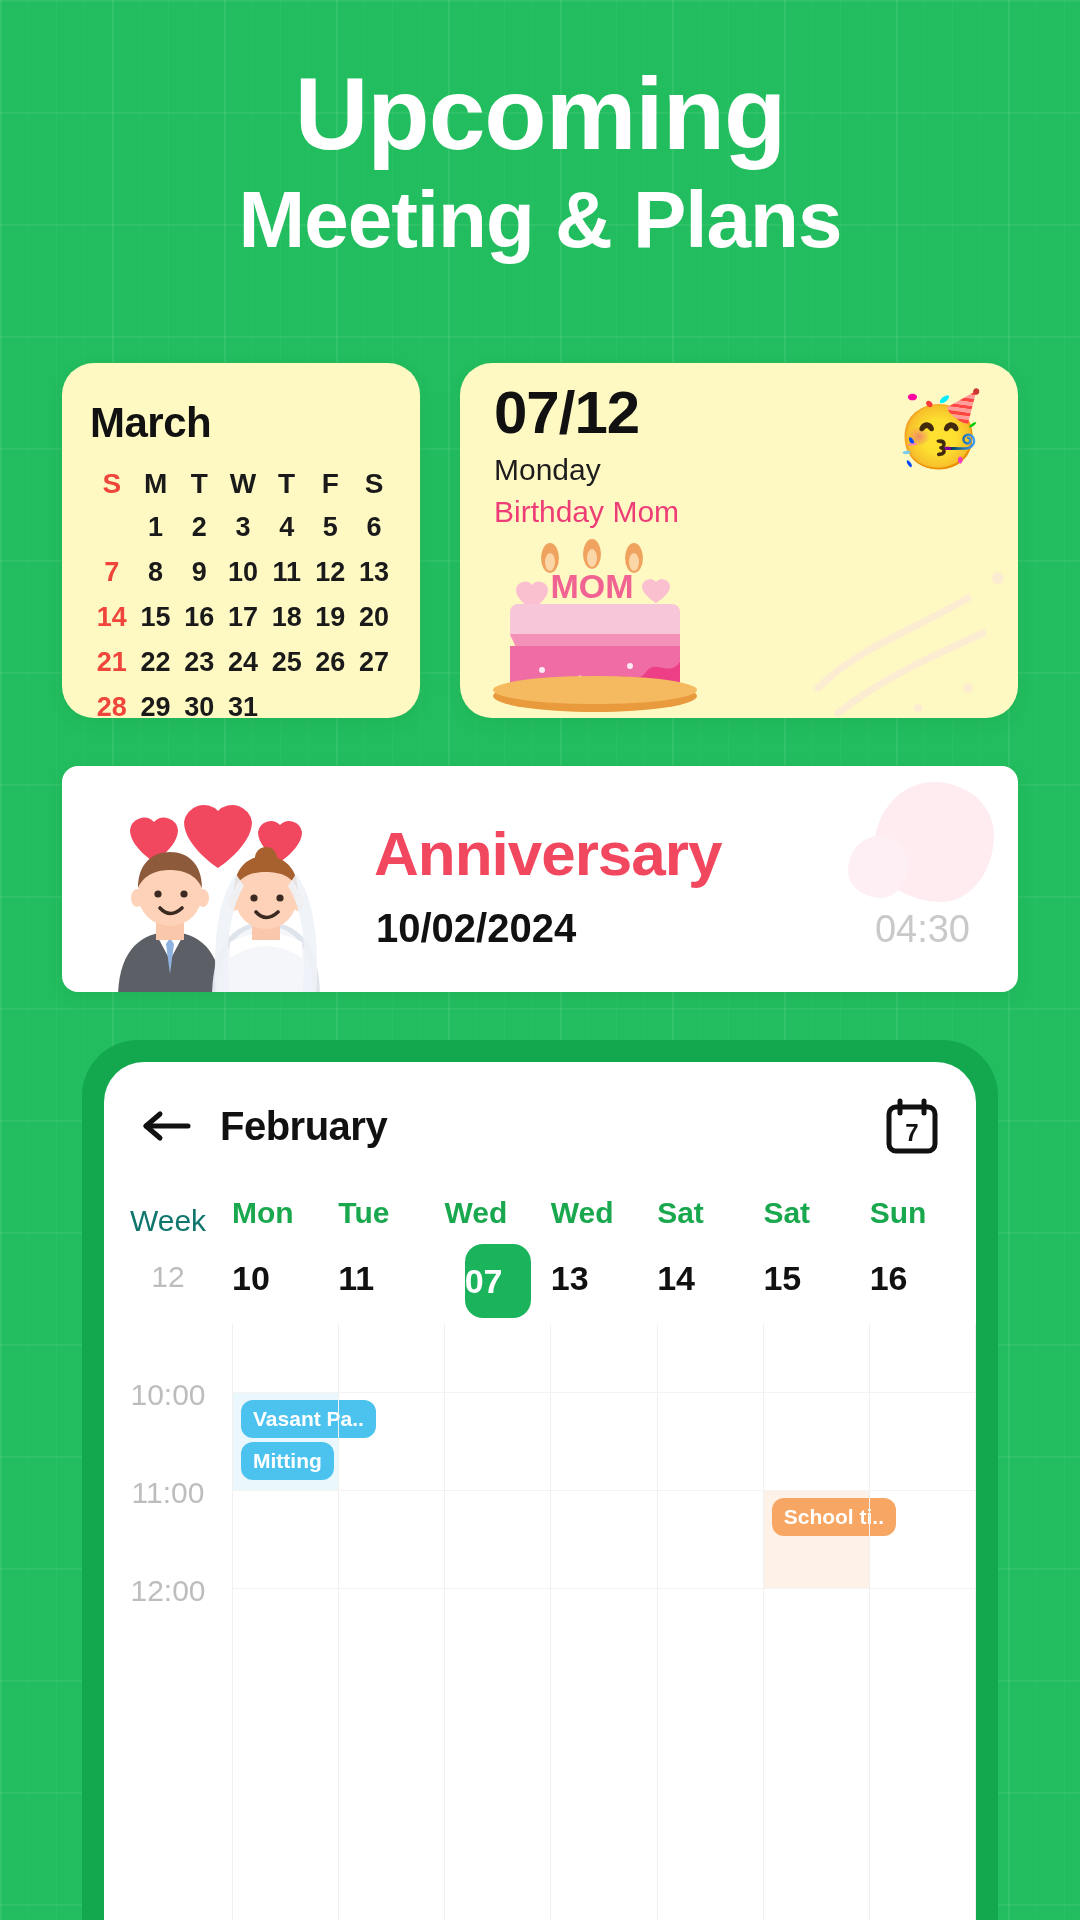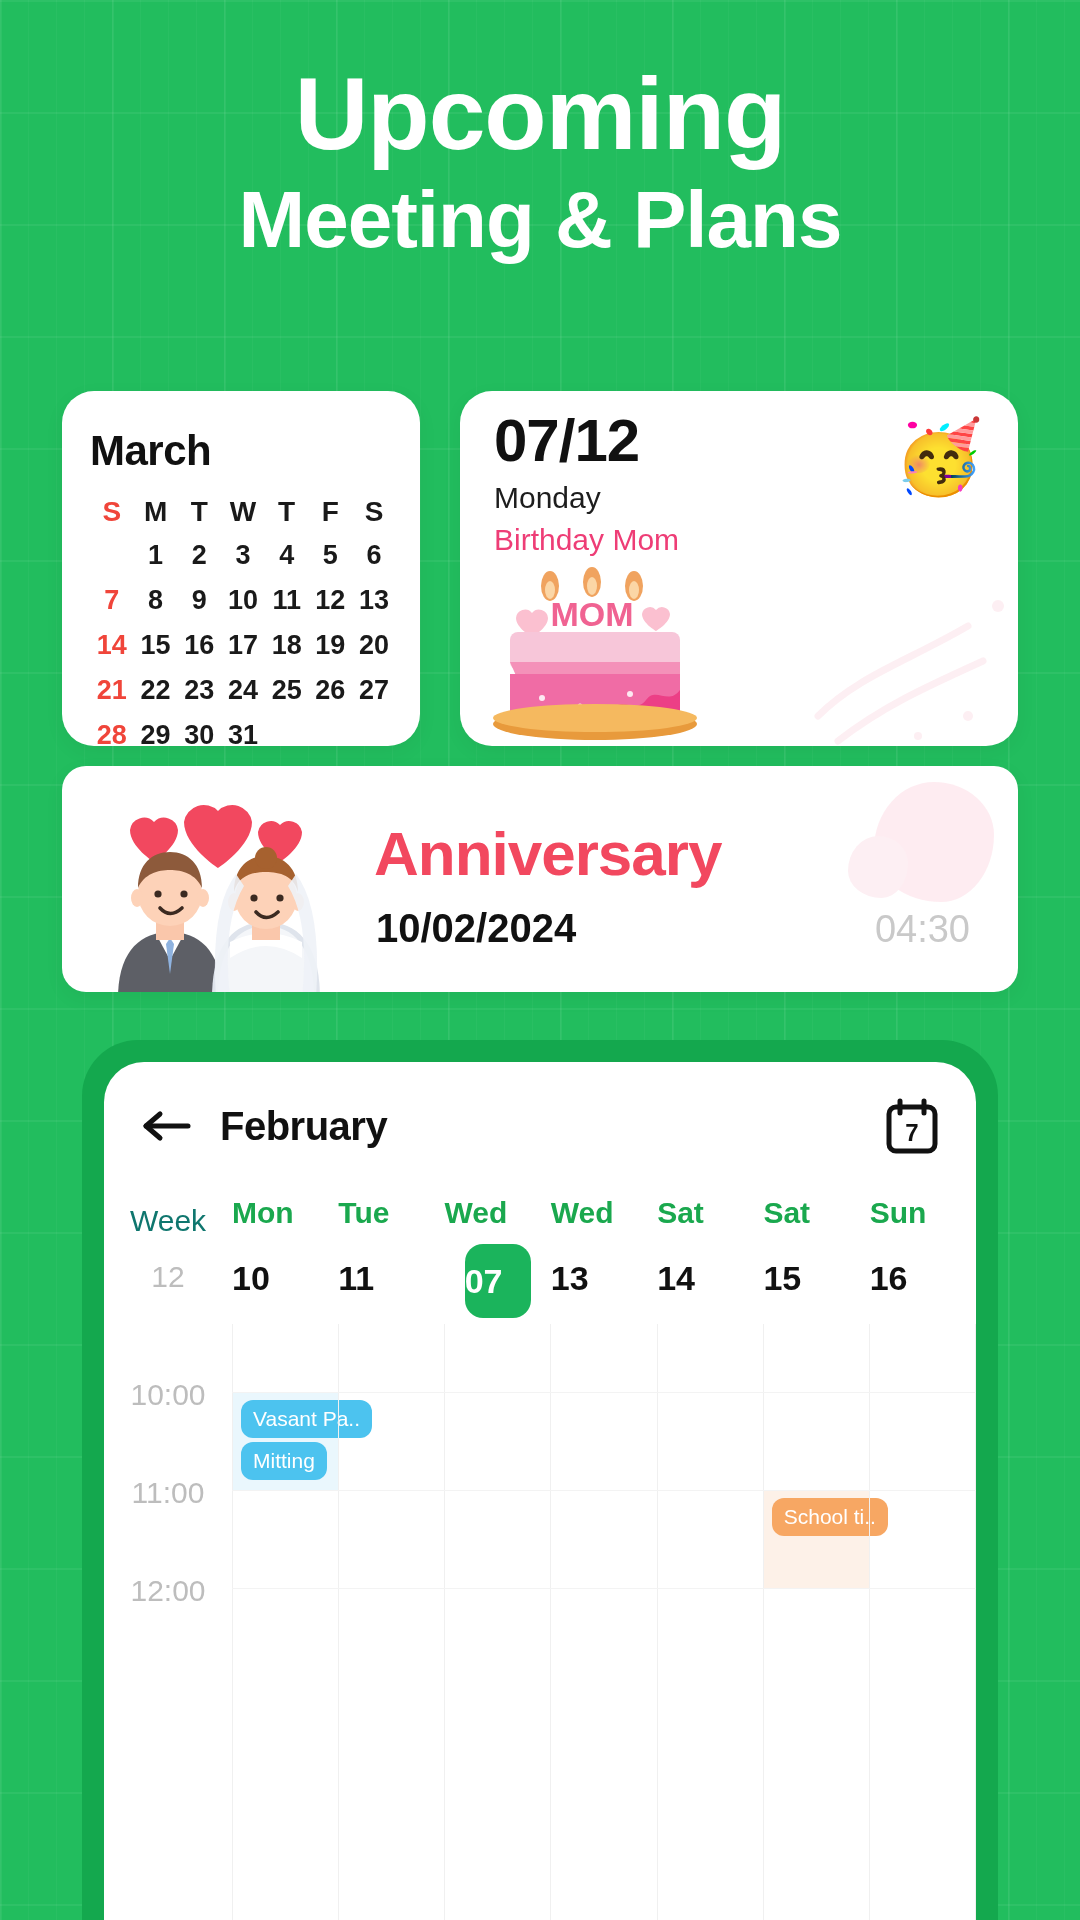--- a/index.html
+++ b/index.html
@@ -33,22 +33,22 @@
     letter-spacing:-1px;
   }
   .title-2{
     font-size:80px; font-weight:bold; color:#ffffff; line-height:1.1;
     margin-top:10px; letter-spacing:-1px;
   }
 
   
   .row-cards{ position:absolute; top:363px; left:62px; width:956px; height:355px; }
 
-  .card{ background:#ffffff; border-radius:32px; position:absolute; overflow:hidden;
-         box-shadow:0 6px 20px rgba(0,0,0,0.05);margin-top:28px; }
+  .card{ background:#fef9c3; border-radius:32px; position:absolute; overflow:hidden;
+         box-shadow:0 6px 20px rgba(0,0,0,0.05); }
 
   .cal-card{ left:0; top:0; width:358px; height:355px; padding:36px 24px 0 28px; }
   .cal-month{ font-size:42px; font-weight:bold; color:#111; letter-spacing:-0.5px; margin-bottom:16px;}
   table.cal{ width:100%; border-collapse:collapse; }
   table.cal th{
     font-size:28px; font-weight:bold; color:#1a1a1a; padding:5px 0; width:14.28%;
     text-align:center; font-weight:600;
   }
   table.cal th.sun{ color:#f0453a; }
   table.cal td{
@@ -65,21 +65,21 @@
   .confetti{
     position:absolute; right:-10px; bottom:-10px; width:230px; height:190px;
     opacity:.45;
   }
   
   .cake-wrap{ position:absolute; left:20px; bottom:0; width:230px; height:180px; }
 
   
   .ann-card{
     position:absolute; left:62px; top:766px; width:956px; height:226px;
-    background:#fff; border-radius:24px; overflow:hidden;
+    background:#fff; border-radius:16px; overflow:hidden;
     box-shadow:0 6px 20px rgba(0,0,0,0.05);
   }
   .ann-title{
     position:absolute; left:312px; top:52px; font-size:62px; font-weight:bold;
     color:#f2485f; letter-spacing:-1px;
   }
   .ann-date{
     position:absolute; left:314px; top:140px; font-size:40px; font-weight:bold; color:#111;
   }
   .ann-time{
@@ -124,21 +124,21 @@
   .hour-labels{ position:absolute; left:0; top:0; width:128px; height:100%; }
   .hour-lbl{ position:absolute; width:128px; text-align:center; font-size:30px; color:#bdbdbd; }
   .cols{ position:absolute; left:128px; top:0; right:0; bottom:0; display:flex; }
   .col{ flex:1; border-left:1px solid #f0f0f0; position:relative; }
   .col:last-child{ border-right:1px solid #f0f0f0; }
   .hline{ position:absolute; left:128px; right:0; height:1px; background:#f3f3f3; }
   .slot-hl{ position:absolute; left:0; right:0; background:#eaf7fd; }
   .slot-hl.orange{ background:#fdf1e8; }
   .chip{
     position:absolute; left:8px; border-radius:12px; color:#fff;
-    font-size:21px; font-weight:normal; padding:7px 12px; white-space:nowrap;
+    font-size:21px; font-weight:bold; padding:7px 12px; white-space:nowrap;
   }
   .chip.blue{ background:#4cc3ef; }
   .chip.orange{ background:#f7a763; }
 </style>
 </head>
 <body>
 
 <div class="bg-grid"></div>
 <div class="bg-grid2"></div>
 

